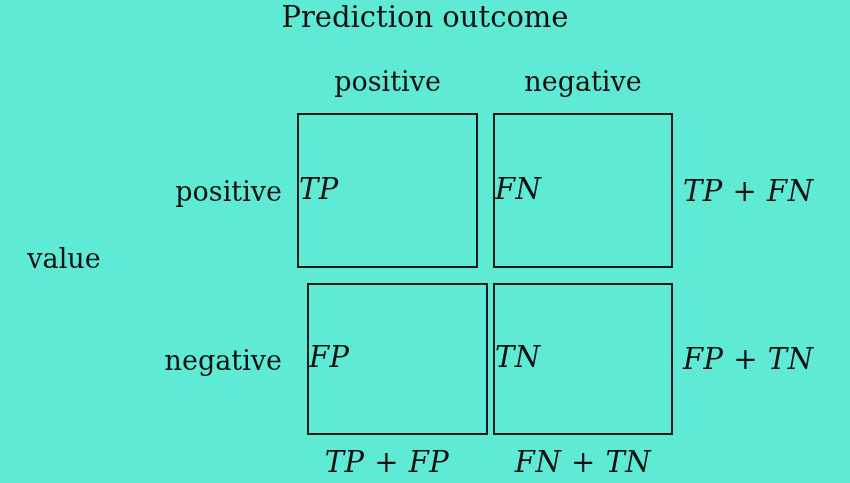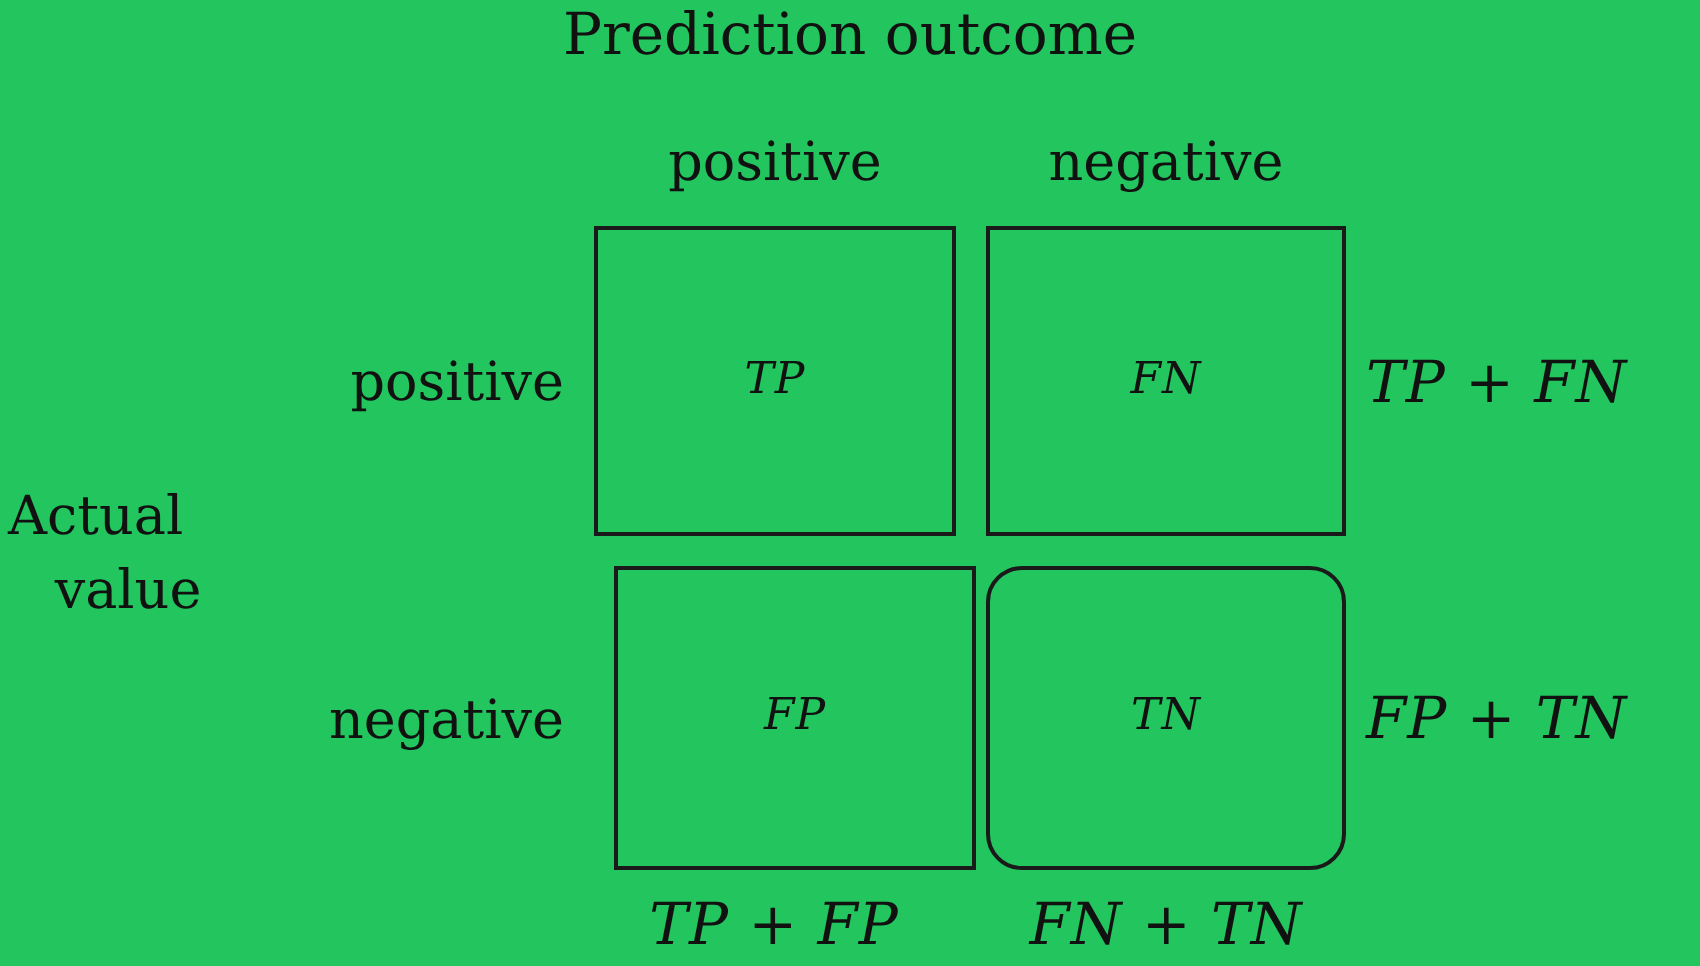--- a/index.html
+++ b/index.html
@@ -4,21 +4,21 @@
 <style>
   html, body {
     margin: 0;
     padding: 0;
     background: #ffffff;
   }
   #canvas {
     position: relative;
     width: 850px;
     height: 483px;
-    background: #22c55e;
+    background: #5eead4;
     overflow: hidden;
     font-family: "DejaVu Serif", "Liberation Serif", serif;
     color: #111111;
   }
   .txt {
     position: absolute;
     white-space: nowrap;
     line-height: 1;
   }
   
@@ -72,29 +72,29 @@
 
   .cell {
     position: absolute;
     border: 2px solid #1a1a1a;
     background: transparent;
     box-sizing: border-box;
   }
   .cell-label {
     position: absolute;
     width: 100%;
-    text-align: center;
-    font-size: 22px;
+    text-align: left;
+    font-size: 29px;
     top: 50%;
     transform: translateY(-55%);
   }
   #cell-tp { left: 297px; top: 113px; width: 181px; height: 155px; }
   #cell-fn { left: 493px; top: 113px; width: 180px; height: 155px; }
   #cell-fp { left: 307px; top: 283px; width: 181px; height: 152px; }
-  #cell-tn { left: 493px; top: 283px; width: 180px; height: 152px; border-radius: 18px; }
+  #cell-tn { left: 493px; top: 283px; width: 180px; height: 152px; }
 
   .margin-right {
     font-size: 29px;
     left: 683px;
     text-align: left;
     width: 170px;
   }
   #margin-row1 { top: 177px; }
   #margin-row2 { top: 345px; }
 
@@ -115,21 +115,20 @@
     <span id="title-inner">Prediction outcome</span>
   </div>
 
   <div id="col-head-positive" class="txt roman col-head">positive</div>
   <div id="col-head-negative" class="txt roman col-head">negative</div>
 
   <div id="row-head-positive" class="txt roman row-head">positive</div>
   <div id="row-head-negative" class="txt roman row-head">negative</div>
 
   <div id="actual-block" class="roman">
-    <span id="actual-line1">Actual</span>
     <span id="actual-line2">value</span>
   </div>
 
   <div id="cell-tp" class="cell">
     <span class="cell-label math">TP</span>
   </div>
   <div id="cell-fn" class="cell">
     <span class="cell-label math">FN</span>
   </div>
   <div id="cell-fp" class="cell">

